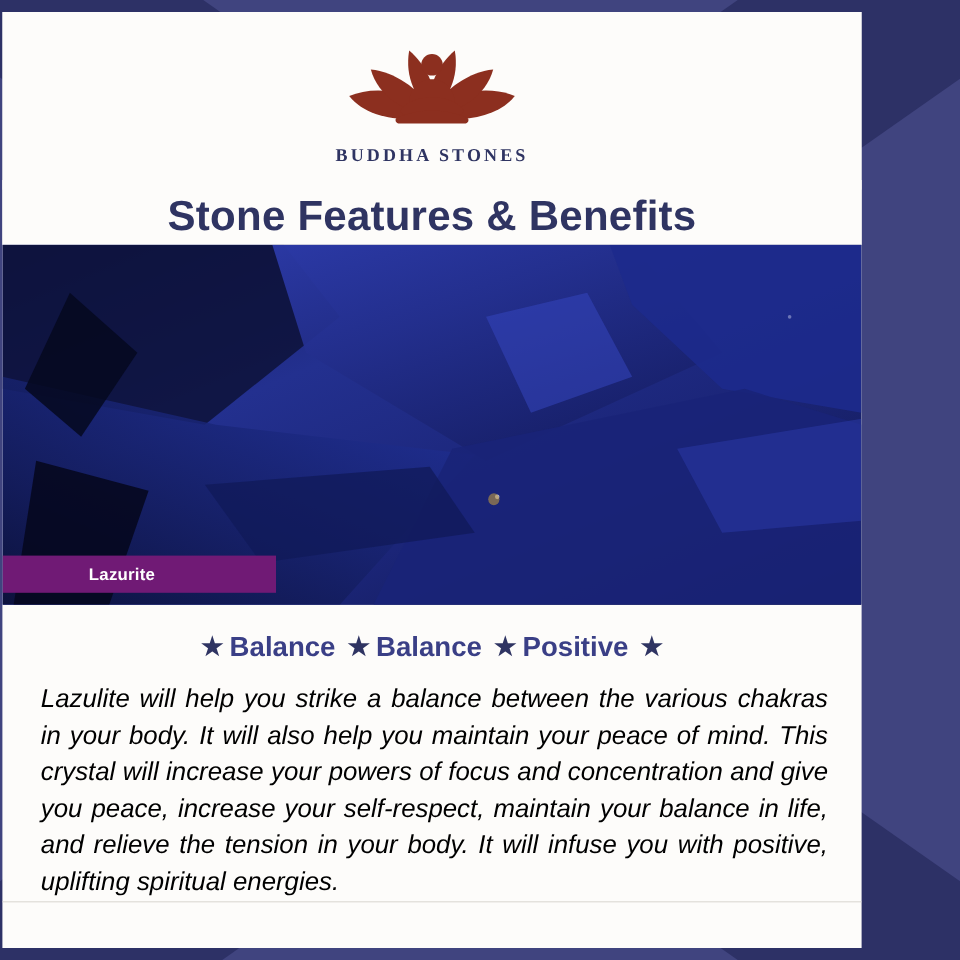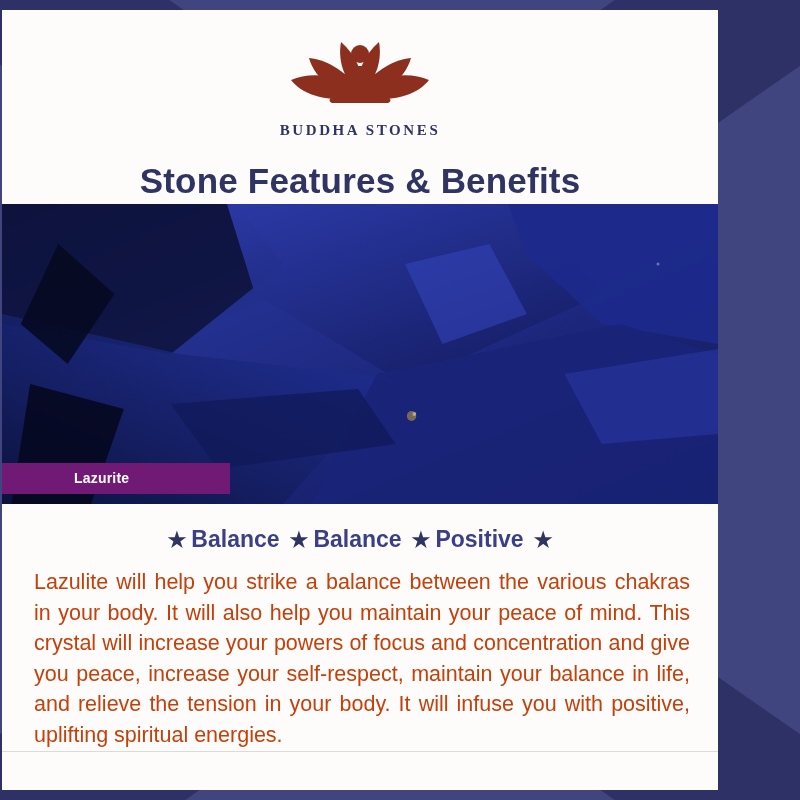--- a/index.html
+++ b/index.html
@@ -137,24 +137,25 @@
     font-size: 23px;
     font-weight: 700;
   }
   .star { color: #2f3462; font-size: 21px; line-height: 1; }
 
   
   .body-copy {
     padding: 4px 28px 0 32px;
     font-size: 21.5px;
     line-height: 1.42;
-    color: #c2410c;
+    color: #000000;
     text-align: justify;
     text-justify: inter-word;
     hyphens: auto;
+    font-style: italic;
   }
 
   .bottom-rule {
     position: absolute;
     left: 0; right: 0; bottom: 38px;
     height: 1px;
     background: #dedbd6;
   }
 </style>
 </head>

